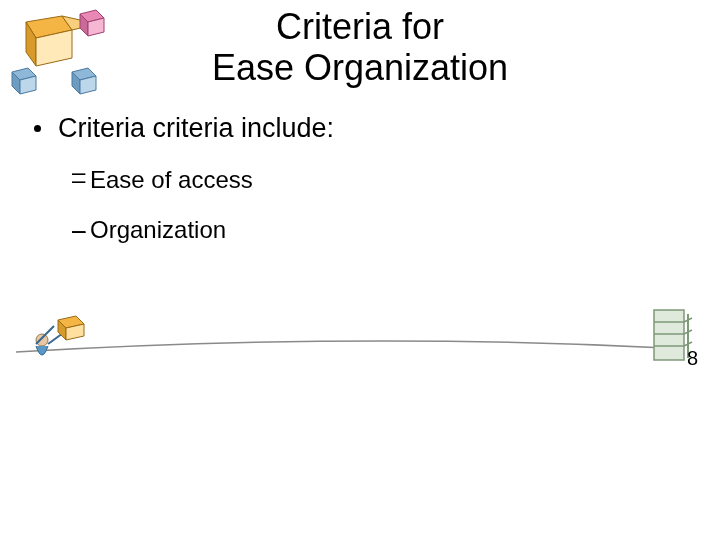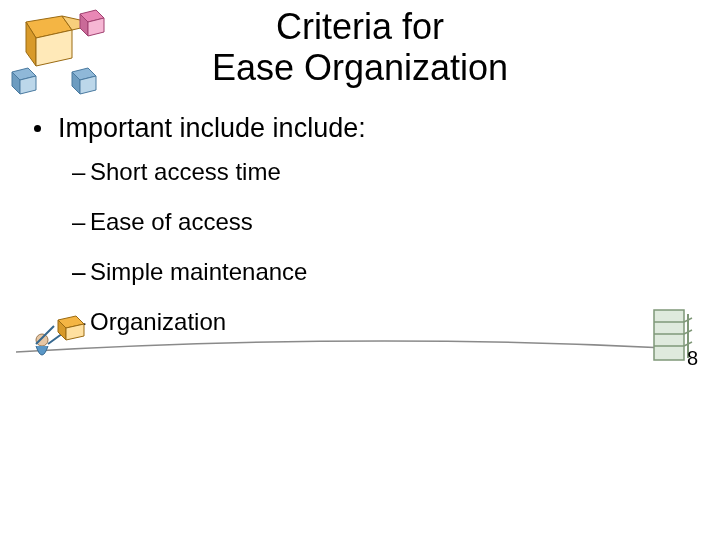--- a/index.html
+++ b/index.html
@@ -114,37 +114,35 @@
   </div>
 
   <div class="title">
     <span>Criteria for</span><br>
     <span>Ease Organization</span>
   </div>
 
   <div class="body">
     <div class="lvl1">
       <span class="bullet"></span>
-      <span>Important include include:</span>
+      <span>Criteria criteria include:</span>
     </div>
 
     <div class="lvl2">
       <span class="dash">–</span>
-      <span>Short access time</span>
     </div>
     <div class="lvl2">
       <span class="dash">–</span>
       <span>Ease of access</span>
     </div>
     <div class="lvl2">
       <span class="dash">–</span>
     </div>
     <div class="lvl2">
       <span class="dash">–</span>
-      <span>Simple maintenance</span>
     </div>
     <div class="lvl2">
       <span class="dash">–</span>
       <span>Organization</span>
     </div>
   </div>
 
   <div class="art-bl">
     <svg viewBox="0 0 700 70" width="700" height="70">
 

